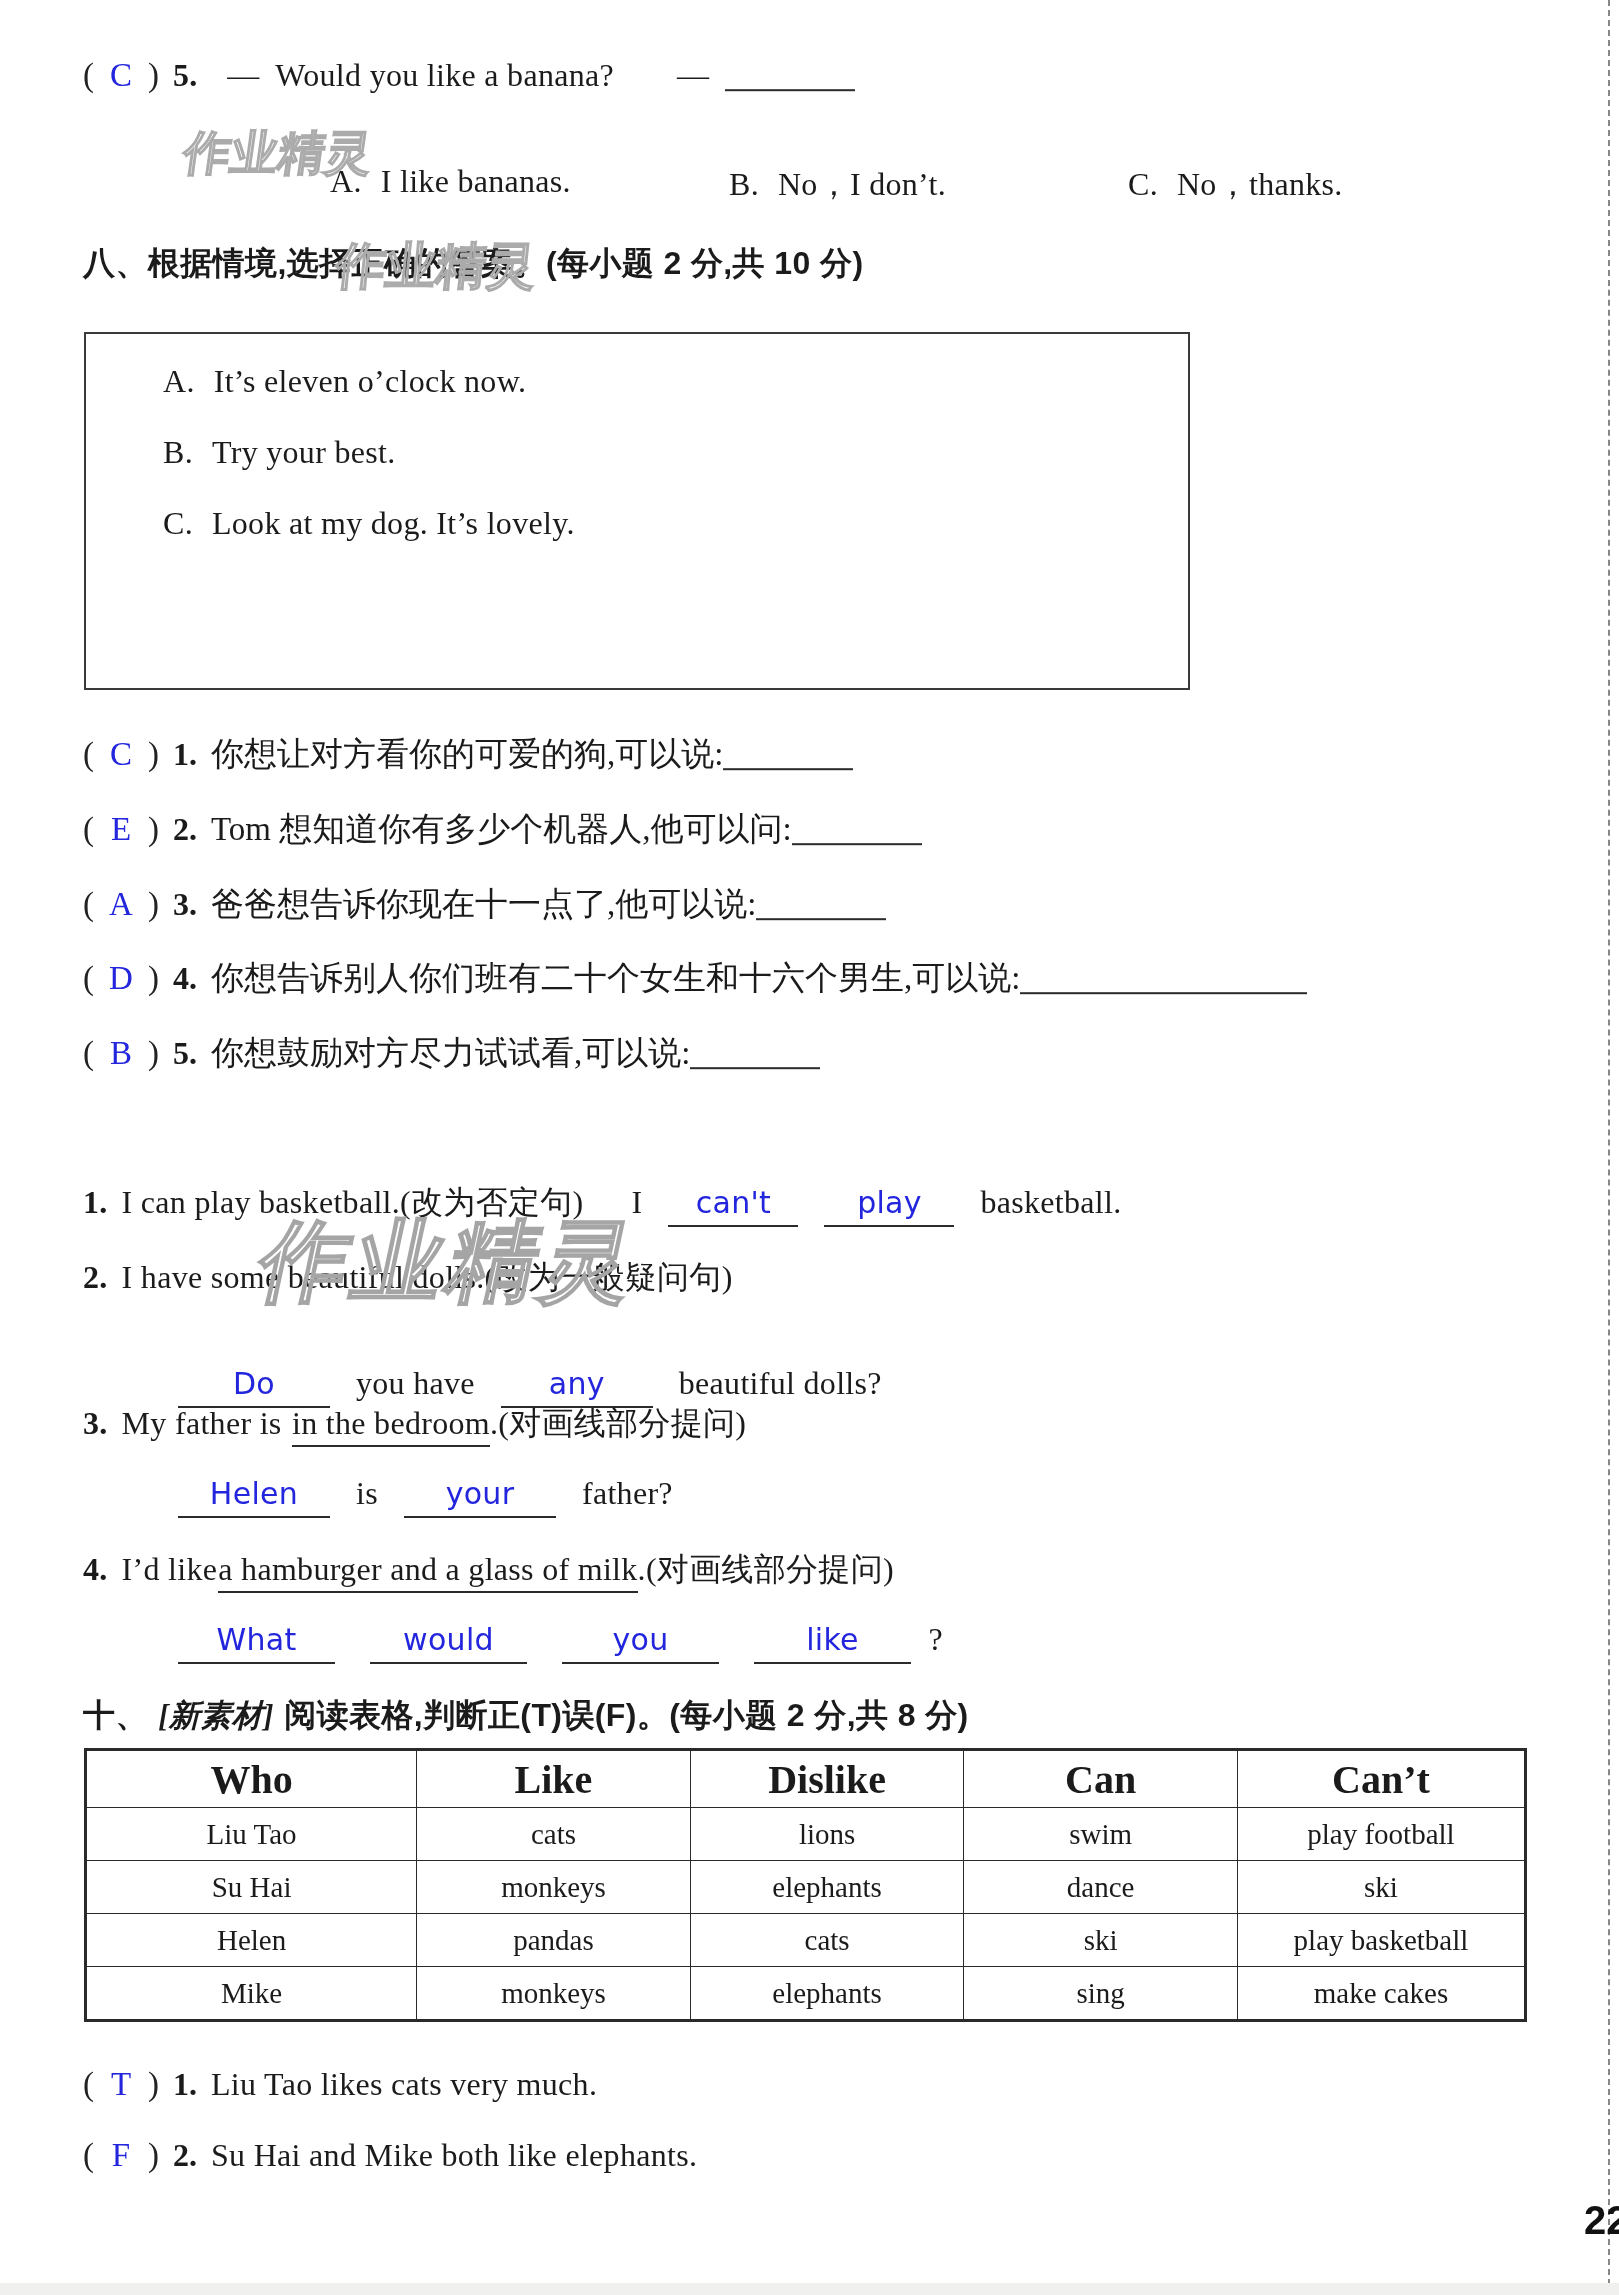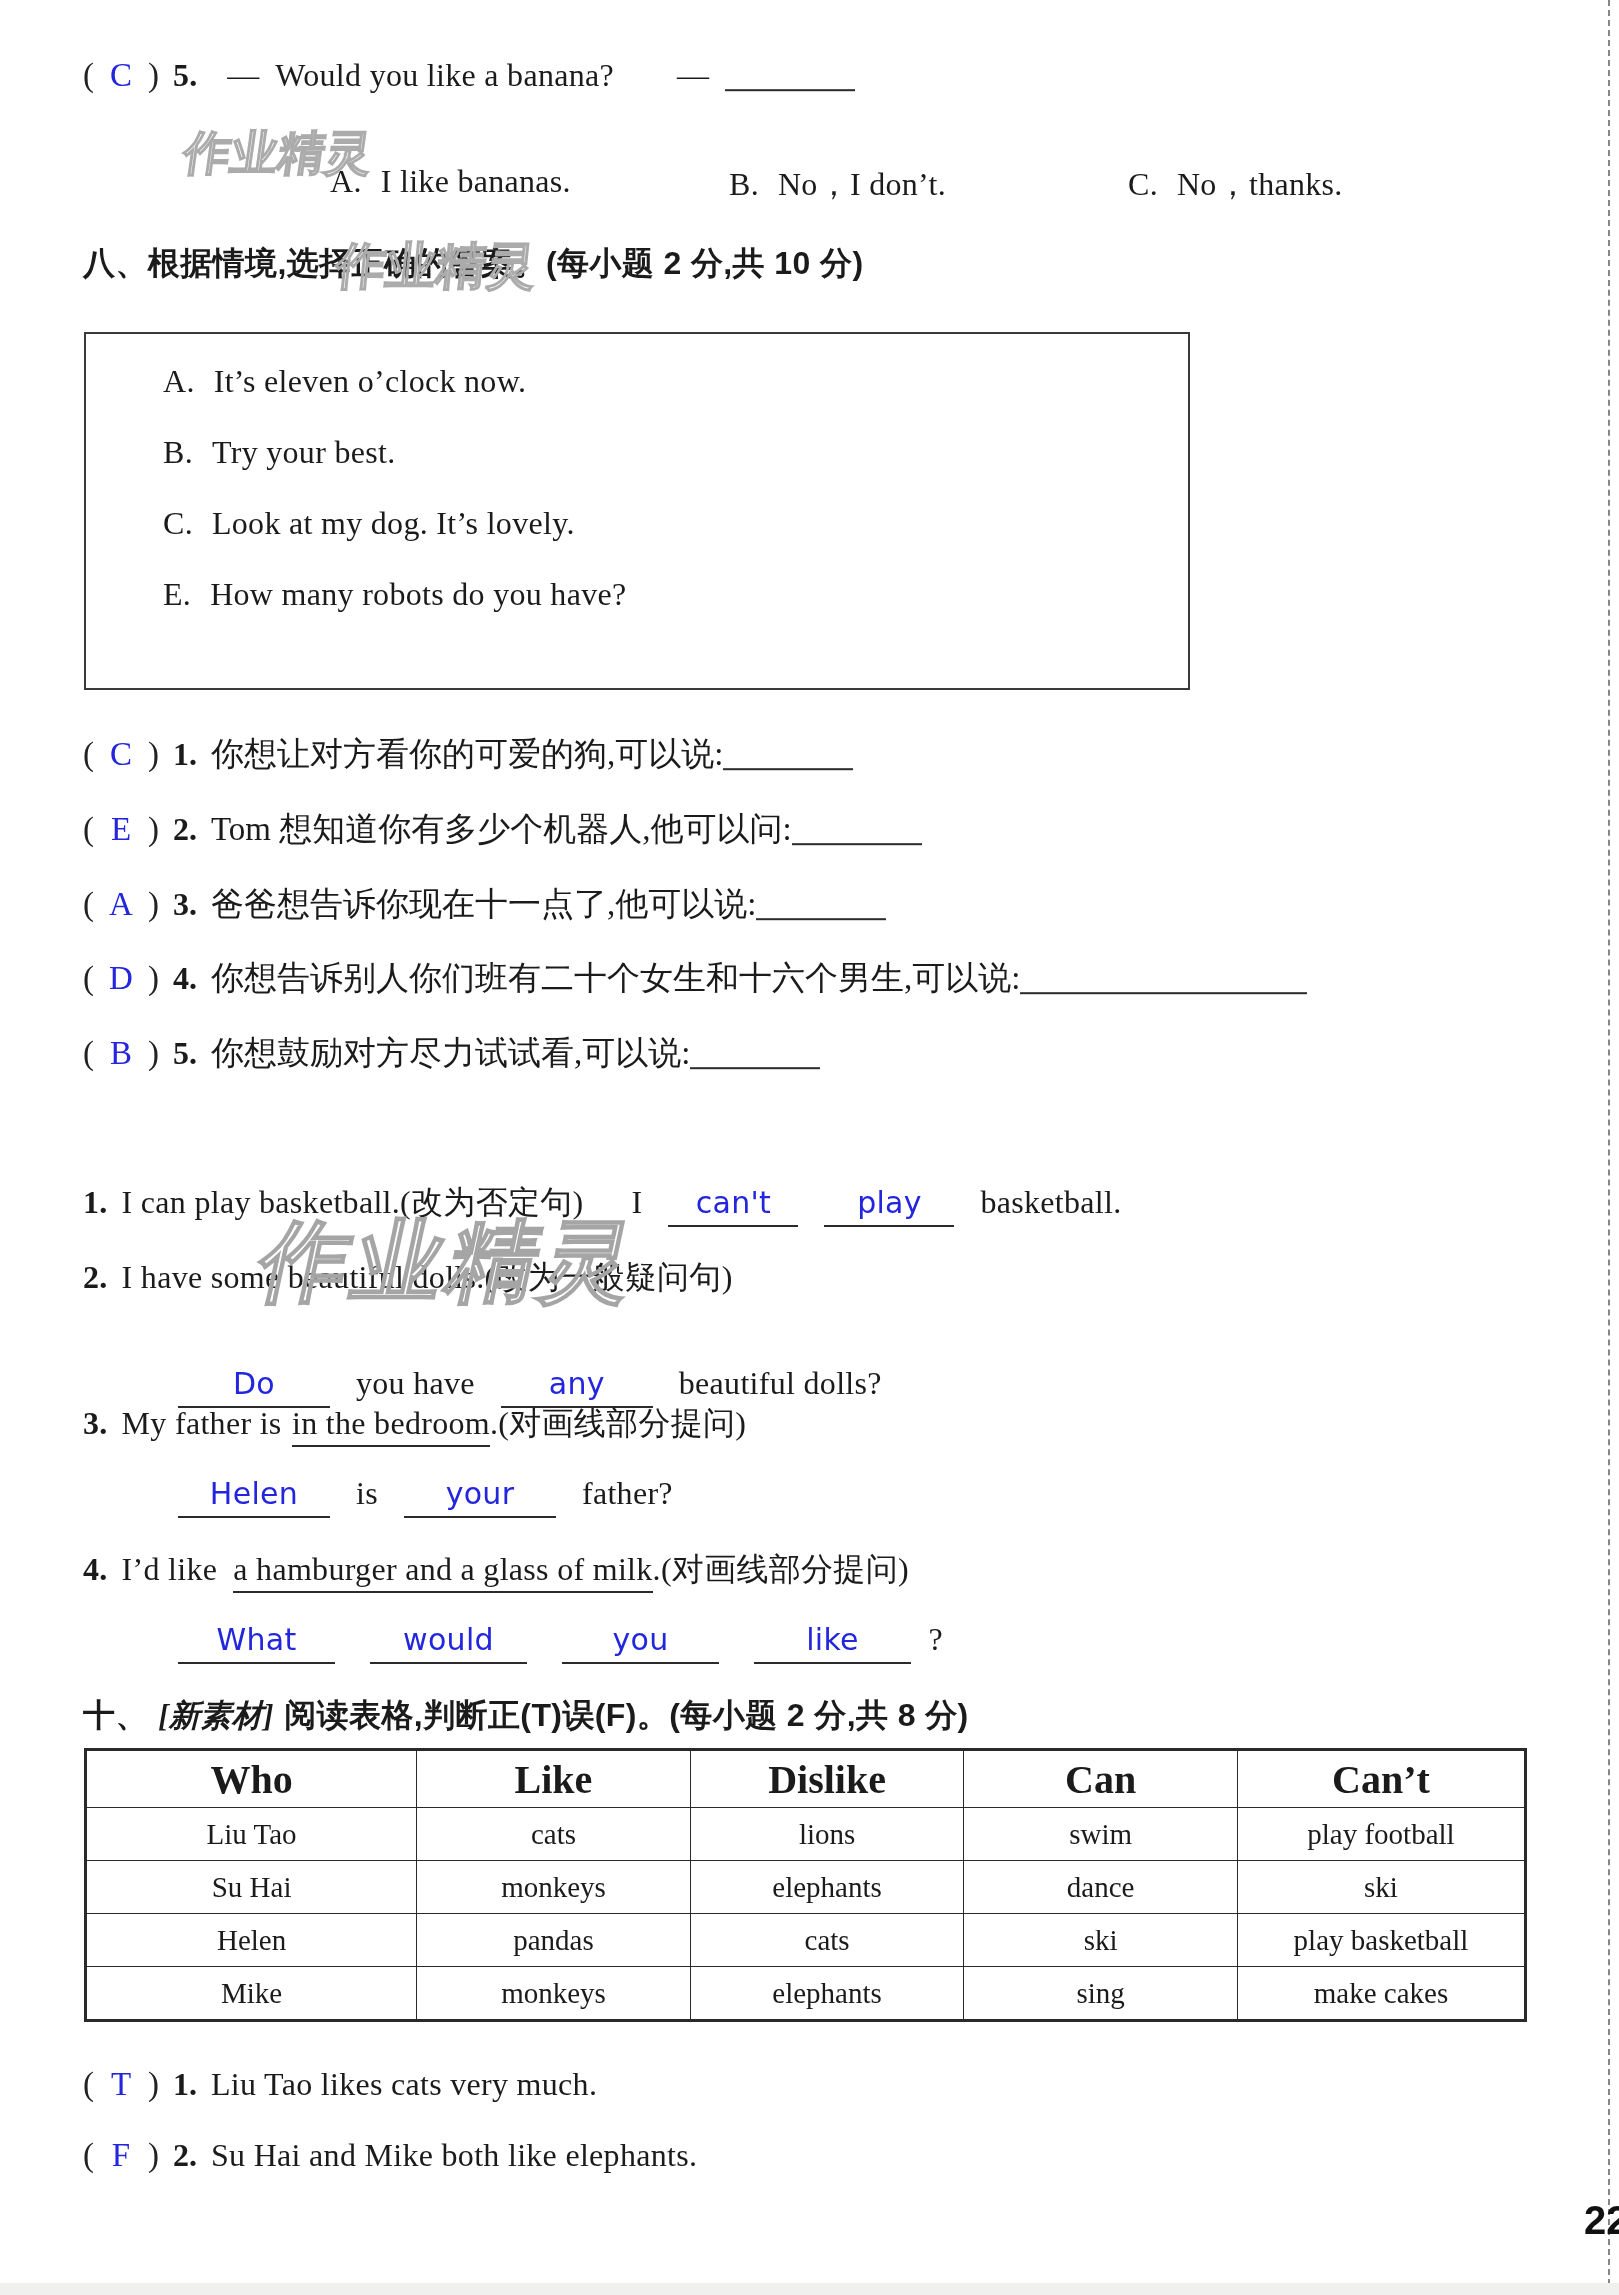--- a/index.html
+++ b/index.html
@@ -91,21 +91,20 @@
       <span class="olabel">C.</span><span>No，thanks.</span>
     </span>
   </div>
 
   <div class="head" style="top:242px;">八、根据情境,选择正确的答案。(每小题 2 分,共 10 分)</div>
 
   <div class="optbox en">
     <div class="row"><span class="olabel">A.</span><span>It’s eleven o’clock now.</span></div>
     <div class="row"><span class="olabel">B.</span><span>Try your best.</span></div>
     <div class="row"><span class="olabel">C.</span><span>Look at my dog. It’s lovely.</span></div>
-    <div class="row"><span class="olabel">E.</span><span>How many robots do you have?</span></div>
   </div>
 
   <div class="line" style="top:732px;">
     <span class="ansbox">
         <span class="paren">(</span>
         <span class="letter">C</span>
         <span class="paren">)</span>
       </span>
     <span class="qnum">1.</span>
     <span class="cn">你想让对方看你的可爱的狗,可以说:</span>
@@ -182,21 +181,21 @@
   <div class="line en indent" style="top:1475px;">
     <span class="blank w175">Helen</span>
     <span class="gap30">is</span>
     <span class="blank w175 gap30">your</span>
     <span class="gap30">father?</span>
   </div>
 
   <div class="line en" style="top:1548px;">
     <span class="qnum">4.</span>
     <span>I’d like</span>
-    <span class="u" style="margin-left:16px;">a hamburger and a glass of milk</span>
+    <span class="u" style="margin-left:1px;">a hamburger and a glass of milk</span>
     <span>.(对画线部分提问)</span>
   </div>
   <div class="line en indent" style="top:1621px;">
     <span class="blank w180">What</span>
     <span class="blank w180 gap40">would</span>
     <span class="blank w180 gap40">you</span>
     <span class="blank w180 gap40">like</span>
     <span class="gap20">?</span>
   </div>
 

